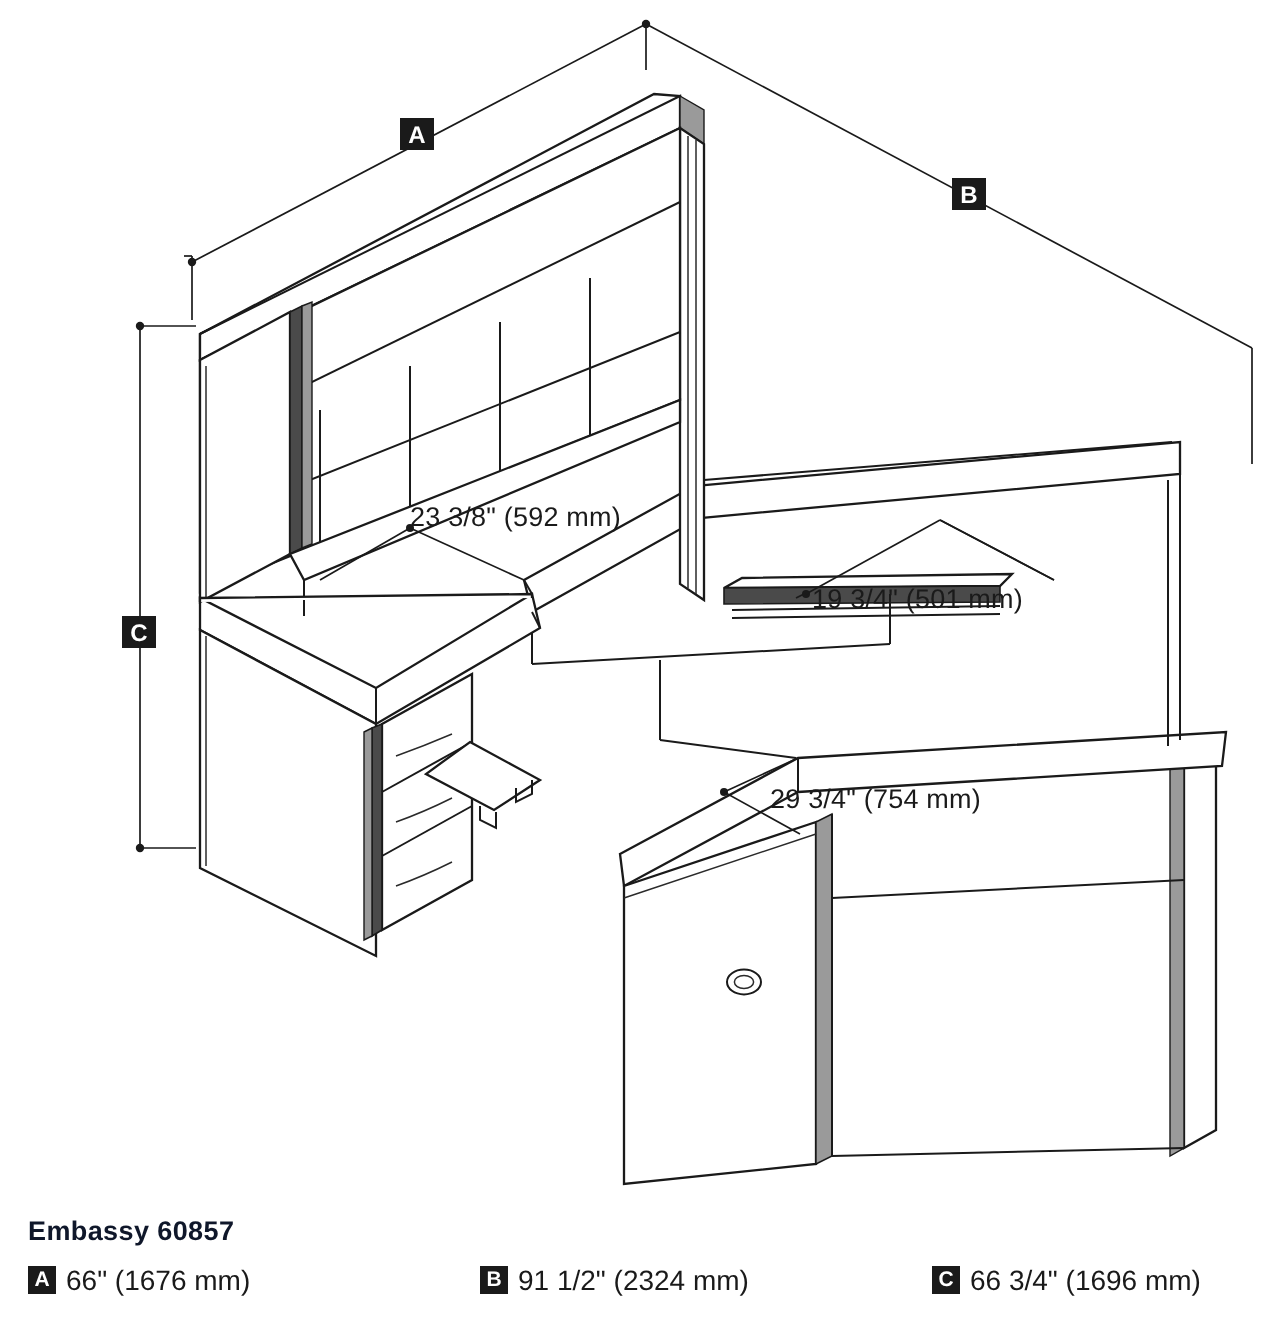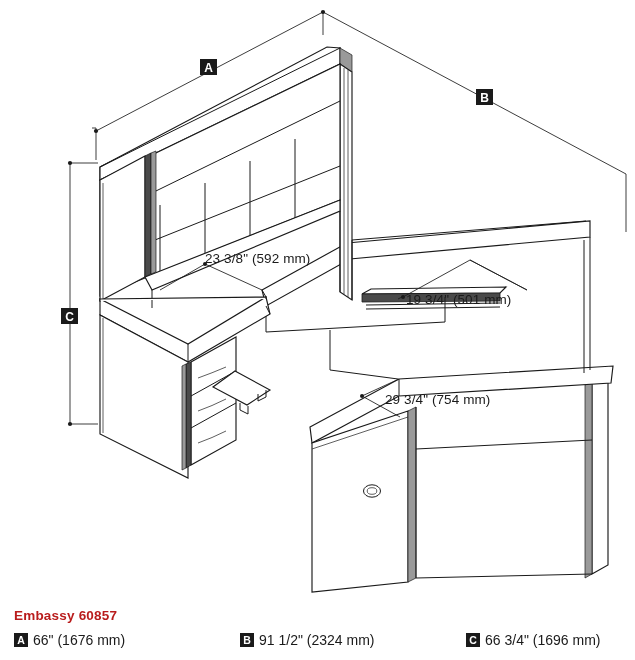--- a/index.html
+++ b/index.html
@@ -99,21 +99,21 @@
     top: 608px;
     width: 635px;
     height: 52px;
   }
   #legend-title {
     position: absolute;
     left: 14px;
     top: 0px;
     font-size: 13.5px;
     font-weight: bold;
-    color: #b91c1c;
+    color: #0f172a;
     letter-spacing: 0.2px;
   }
   .legend-row {
     position: absolute;
     top: 24px;
     display: flex;
     align-items: center;
     gap: 5px;
     white-space: nowrap;
   }

